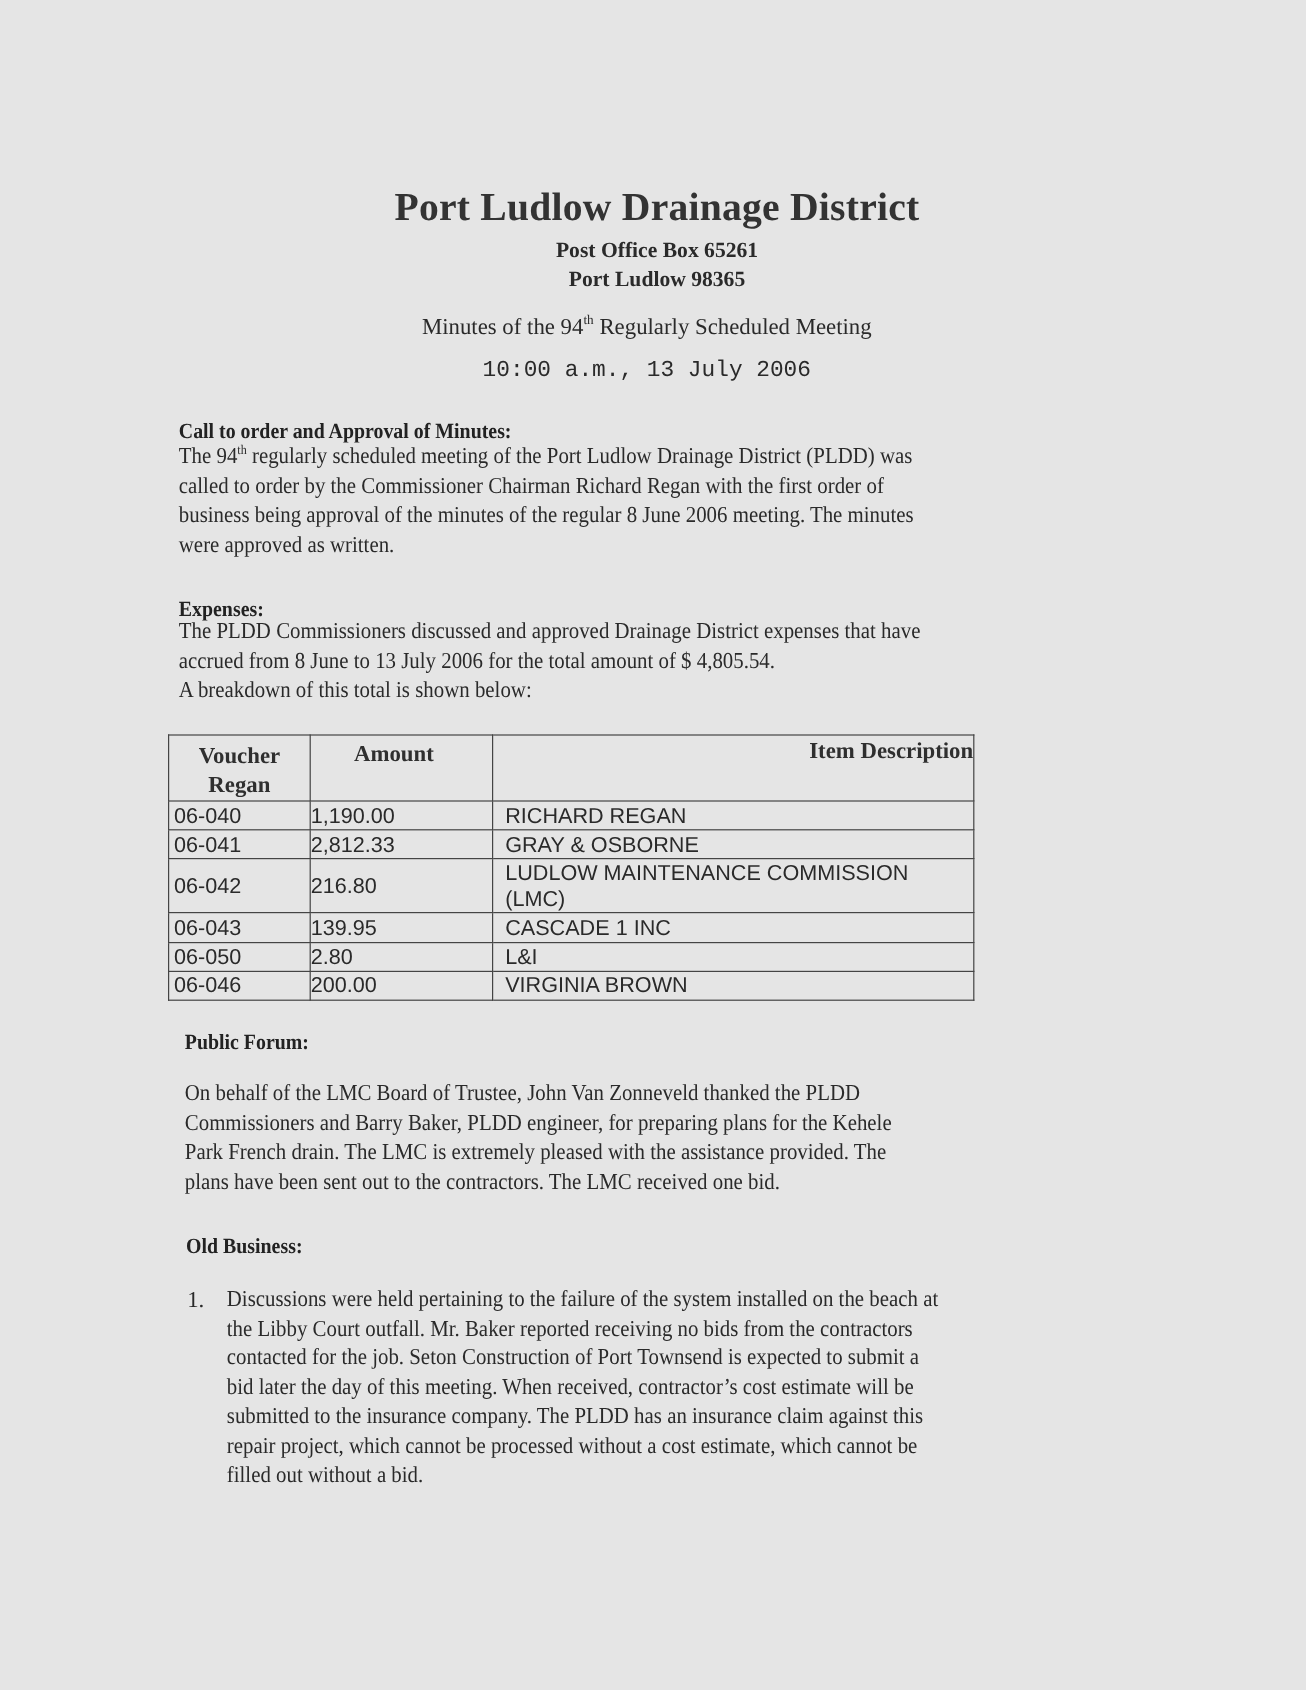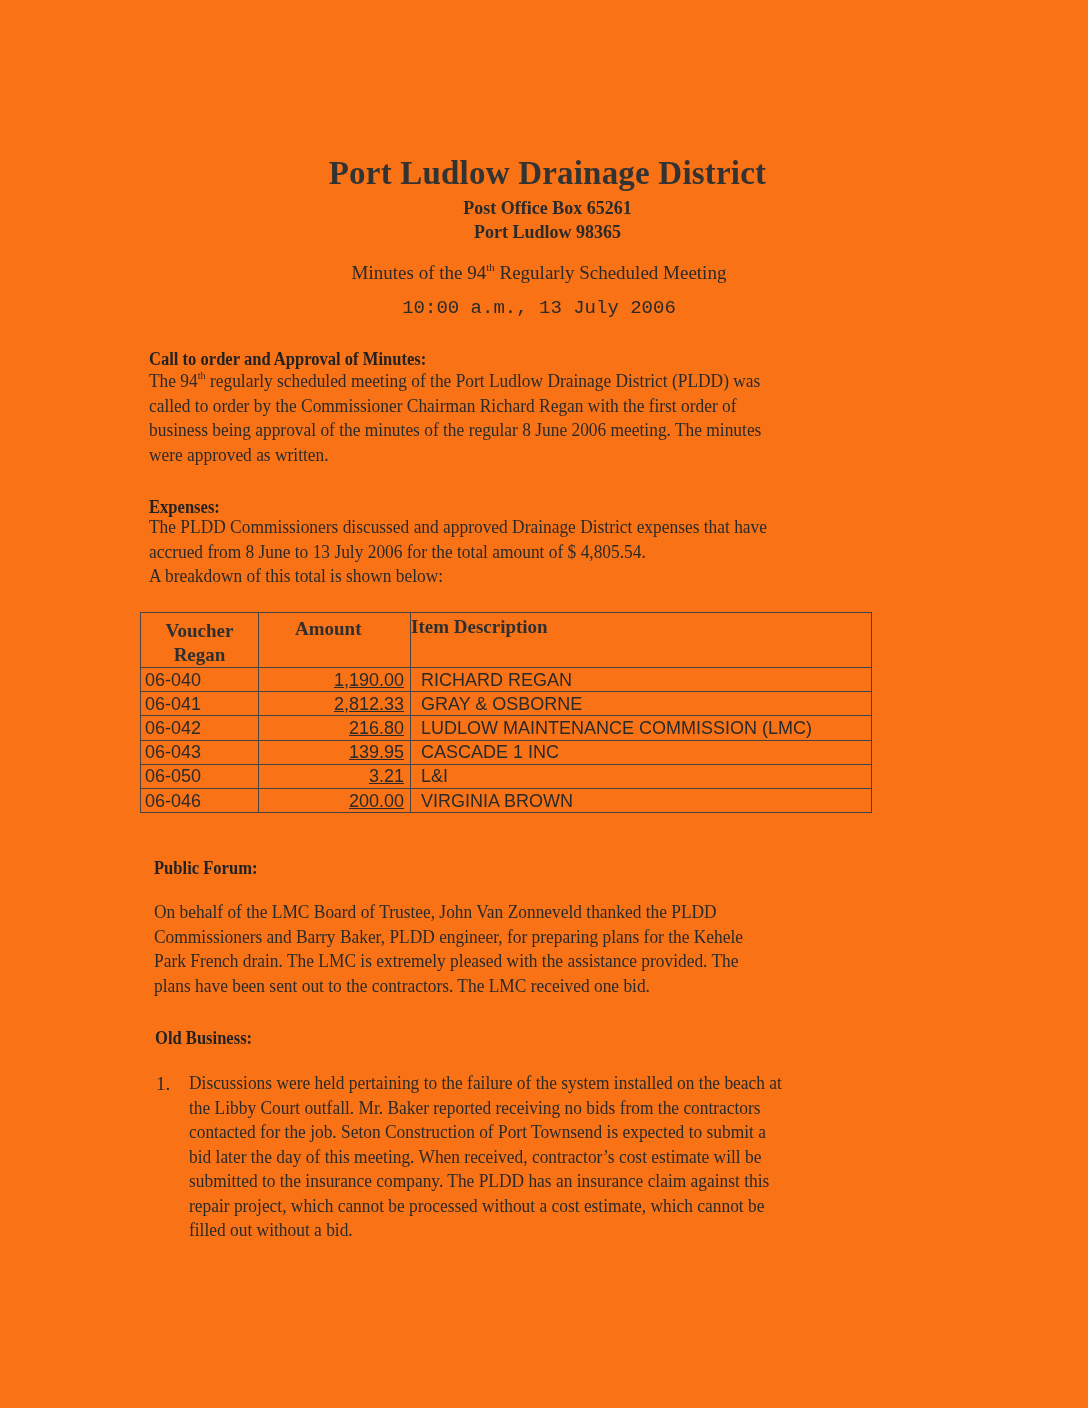--- a/index.html
+++ b/index.html
@@ -12,21 +12,21 @@
       height: 1408px;
       position: relative;
       overflow: hidden;
       font-family: "Liberation Serif", "DejaVu Serif", serif;
       color: #222;
     }
     .page {
       position: absolute;
       left: 0; top: 0;
       width: 1088px; height: 1408px;
-      background: #f97316;
+      background: #e5e5e5;
     }
     .abs { position: absolute; }
 
     .title {
       left: 0; width: 1095px; top: 155px;
       text-align: center;
       font-size: 33px; font-weight: bold;
       color: #333;
       letter-spacing: 0.2px;
     }
@@ -62,21 +62,21 @@
       color: #2a2a2a;
       white-space: nowrap;
       transform: scaleX(0.915);
       transform-origin: left top;
     }
 
     
     .exp-table {
       position: absolute;
       left: 140px; top: 612px;
-      width: 732px;
+      width: 672px;
       border-collapse: collapse;
       font-family: "Liberation Sans", "DejaVu Sans", sans-serif;
       color: #2a2a2a;
       padding-left: 25px;
     }
     .exp-table th, .exp-table td {
       border: 1.2px solid #444;
       padding: 0;
     }
     .exp-table th {
@@ -85,28 +85,28 @@
       font-size: 19px;
       vertical-align: top;
       height: 48px;
       line-height: 24px;
       padding-top: 6px;
       box-sizing: border-box;
       color: #2f2f2f;
     }
     .exp-table th.c1 { width: 118px; text-align: center; padding-top: 6px; }
     .exp-table th.c2 { width: 152px; text-align: left; padding-left: 36px; padding-top: 4px; margin-top: 33px; }
-    .exp-table th.c3 { text-align: left; padding-top: 2px; }
+    .exp-table th.c3 { text-align: right; padding-top: 2px; }
     .exp-table td {
       height: 23.2px;
       font-size: 18px;
       line-height: 22px;
     }
     .exp-table td.c1 { padding-left: 4px; }
-    .exp-table td.c2 { text-align: right; padding-right: 6px; text-decoration: underline; }
+    .exp-table td.c2 { text-align: left; padding-right: 6px; }
     .exp-table td.c3 { padding-left: 10px; }
 
     .list-num {
       font-size: 19px;
       color: #2a2a2a;
     }
   </style>
 </head>
 <body>
 
@@ -163,21 +163,21 @@
         <td class="c2">216.80</td>
         <td class="c3">LUDLOW MAINTENANCE COMMISSION (LMC)</td>
       </tr>
       <tr>
         <td class="c1">06-043</td>
         <td class="c2">139.95</td>
         <td class="c3">CASCADE 1 INC</td>
       </tr>
       <tr>
         <td class="c1">06-050</td>
-        <td class="c2">3.21</td>
+        <td class="c2">2.80</td>
         <td class="c3">L&amp;I</td>
       </tr>
       <tr>
         <td class="c1">06-046</td>
         <td class="c2">200.00</td>
         <td class="c3">VIRGINIA BROWN</td>
       </tr>
     </tbody>
   </table>
 

